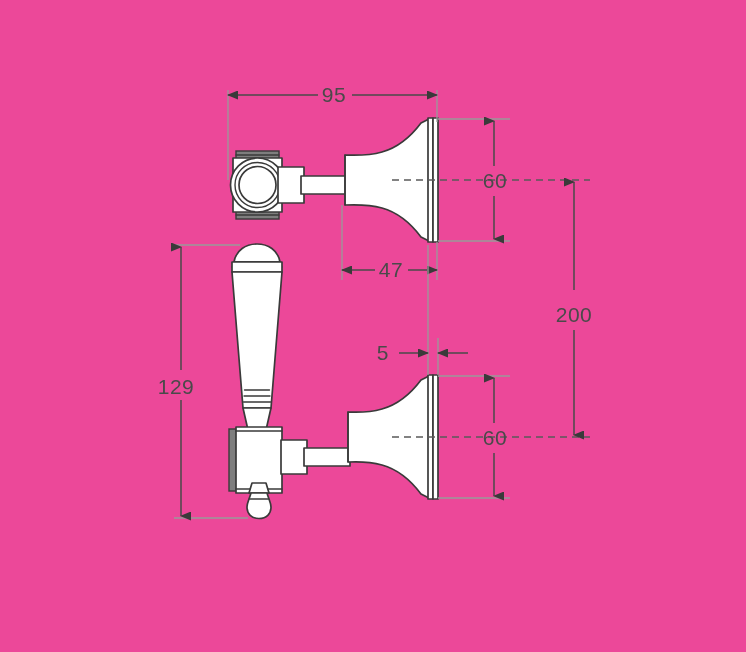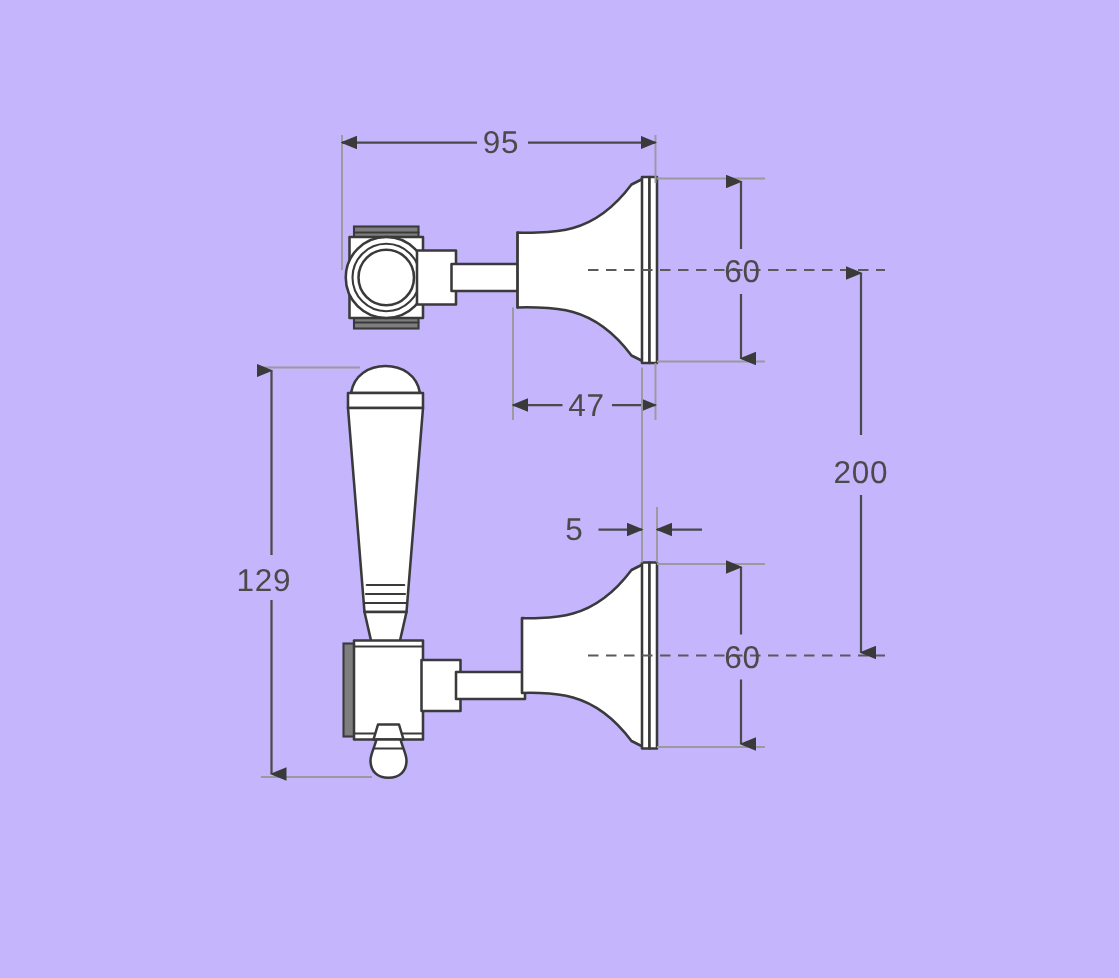--- a/index.html
+++ b/index.html
@@ -10,21 +10,21 @@
   body {
     width: 746px;
     height: 652px;
     font-family: "Liberation Sans", sans-serif;
     overflow: hidden;
   }
   #drawing-root {
     position: relative;
     width: 746px;
     height: 652px;
-    background: #c4b5fd;
+    background: #ec4899;
   }
   svg#tech-drawing {
     display: block;
     width: 746px;
     height: 652px;
   }
   .dim-text {
     font-family: "Liberation Sans", sans-serif;
     font-size: 21px;
     fill: #4a4a4a;

